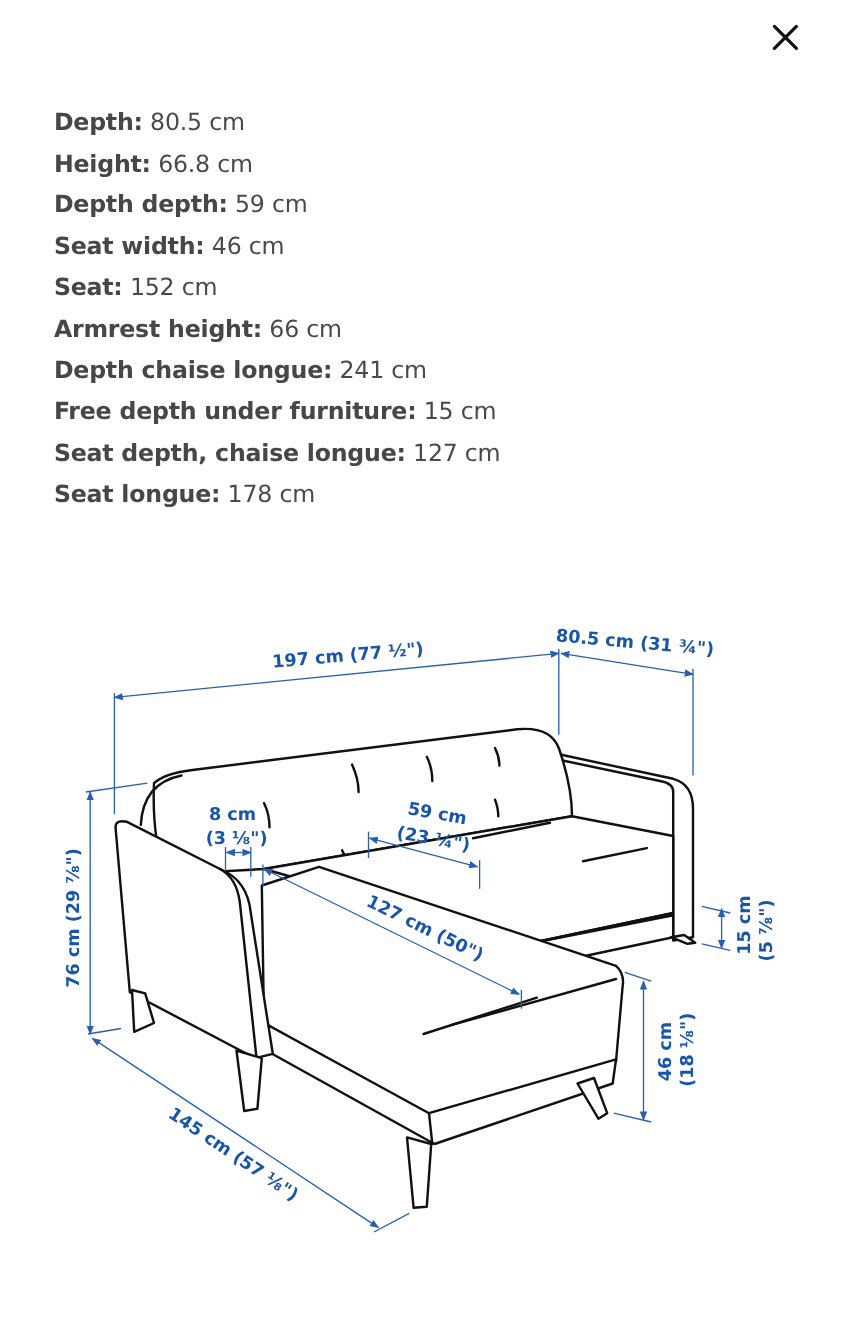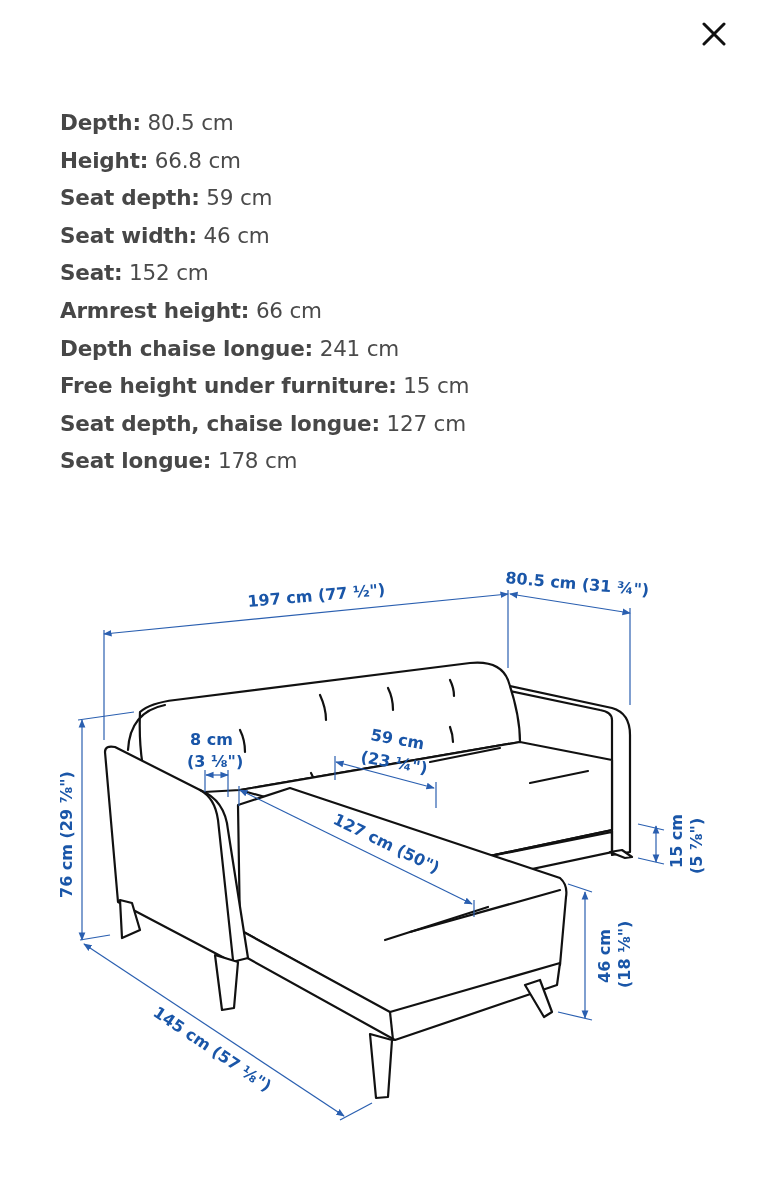--- a/index.html
+++ b/index.html
@@ -1,20 +1,20 @@
 <!DOCTYPE html>
 <html><head>
 <meta charset="utf-8">
 <style>
   html, body { margin: 0; padding: 0; background: #ffffff; }
   body { width: 766px; height: 1200px; position: relative; overflow: hidden;
          font-family: "DejaVu Sans", "Liberation Sans", sans-serif; color: #484848; }
   .close-btn { position: absolute; left: 694px; top: 14px; width: 40px; height: 40px;
                display: flex; align-items: center; justify-content: center; cursor: pointer; }
-  .specs { position: absolute; left: 44px; top: 88px; margin: 16px; padding: 0; list-style: none; }
+  .specs { position: absolute; left: 44px; top: 88px; margin: 5px; padding: 0; list-style: none; }
   .spec-row { font-size: 21.5px; line-height: 37.6px; white-space: nowrap; letter-spacing: -0.2px; }
   .spec-label { font-weight: bold; color: #474747; }
   .spec-value { color: #4a4a4a; }
   .drawing { position: absolute; left: 0; top: 540px; width: 766px; height: 660px; }
   .dim-text { font-family: "DejaVu Sans", "Liberation Sans", sans-serif; font-weight: bold;
               fill: #1a56a8; font-size: 16px; }
   .dim-line { stroke: #2a5fb0; stroke-width: 1.2; fill: none; }
   .sofa { stroke: #111111; stroke-width: 2.2; fill: #ffffff; stroke-linejoin: round; stroke-linecap: round; }
   .sofa-line { stroke: #111111; stroke-width: 2.2; fill: none; stroke-linecap: round; }
 </style>
@@ -23,26 +23,26 @@
 
 <div class="close-btn">
   <svg width="24" height="24" viewBox="0 0 24 24">
     <path d="M2 2 L22 22 M22 2 L2 22" stroke="#111" stroke-width="3" stroke-linecap="round"></path>
   </svg>
 </div>
 
 <ul class="specs">
   <li class="spec-row"><span class="spec-label">Depth:</span> <span class="spec-value">80.5 cm</span></li>
   <li class="spec-row"><span class="spec-label">Height:</span> <span class="spec-value">66.8 cm</span></li>
-  <li class="spec-row"><span class="spec-label">Seat depth:</span> <span class="spec-value">59 cm</span></li>
+  <li class="spec-row"><span class="spec-label">Depth depth:</span> <span class="spec-value">59 cm</span></li>
   <li class="spec-row"><span class="spec-label">Seat width:</span> <span class="spec-value">46 cm</span></li>
   <li class="spec-row"><span class="spec-label">Seat:</span> <span class="spec-value">152 cm</span></li>
   <li class="spec-row"><span class="spec-label">Armrest height:</span> <span class="spec-value">66 cm</span></li>
   <li class="spec-row"><span class="spec-label">Depth chaise longue:</span> <span class="spec-value">241 cm</span></li>
-  <li class="spec-row"><span class="spec-label">Free height under furniture:</span> <span class="spec-value">15 cm</span></li>
+  <li class="spec-row"><span class="spec-label">Free depth under furniture:</span> <span class="spec-value">15 cm</span></li>
   <li class="spec-row"><span class="spec-label">Seat depth, chaise longue:</span> <span class="spec-value">127 cm</span></li>
   <li class="spec-row"><span class="spec-label">Seat longue:</span> <span class="spec-value">178 cm</span></li>
 </ul>
 
 <svg class="drawing" viewBox="0 540 766 660" width="766" height="660">
   <defs>
     <marker id="arr" viewBox="0 0 10 10" refX="9" refY="5" markerWidth="7" markerHeight="7" orient="auto-start-reverse">
       <path d="M0 1 L10 5 L0 9 z" fill="#2a5fb0"></path>
     </marker>
   </defs>

